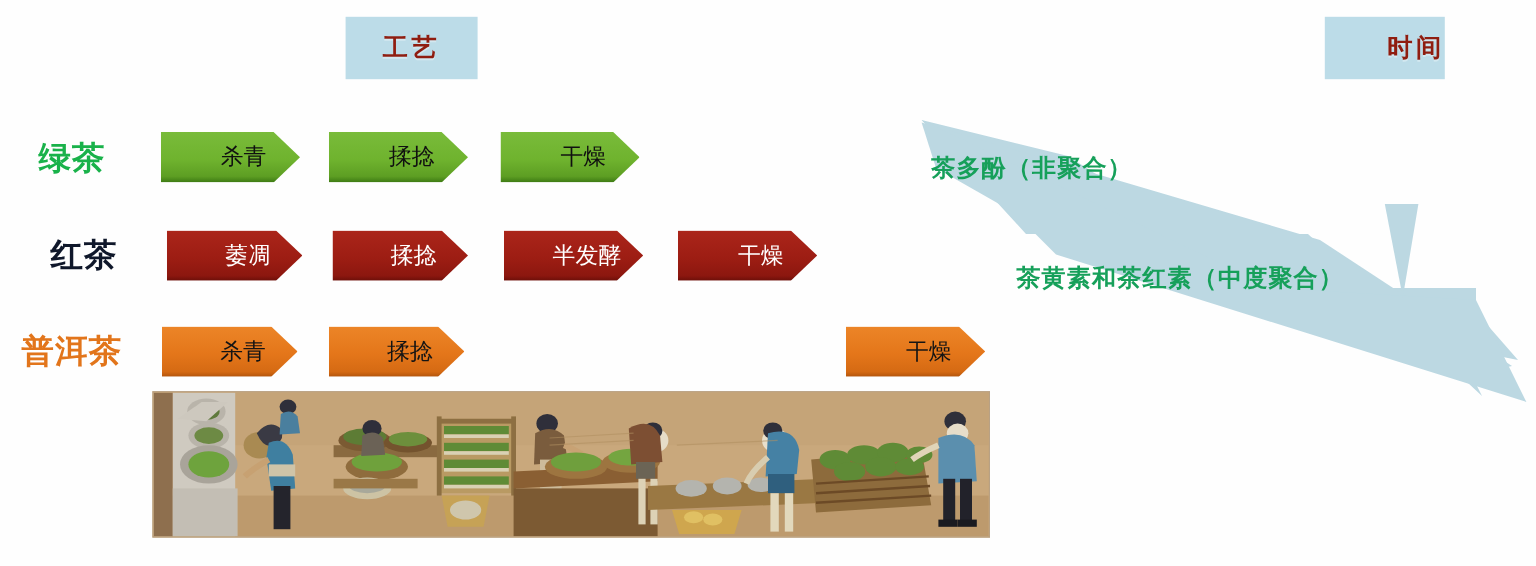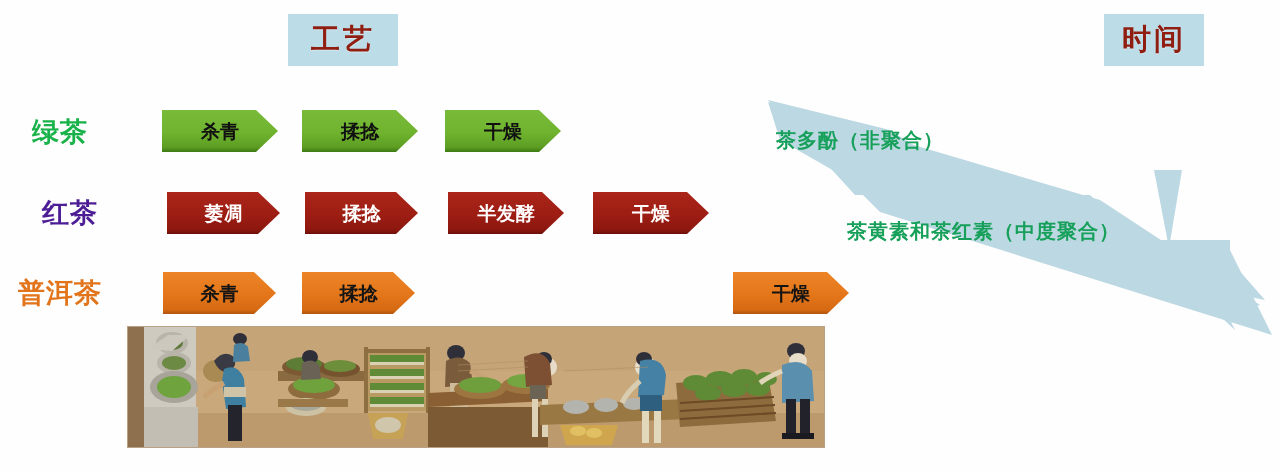--- a/index.html
+++ b/index.html
@@ -21,50 +21,49 @@
   
   .col-header {
     position: absolute;
     background: #bcdce8;
     color: #8f1d10;
     font-weight: bold;
     display: flex;
     align-items: center;
     justify-content: center;
     letter-spacing: 3px;
-    font-size: 29px;
+    font-size: 21px;
     text-shadow: 0 1px 0 rgba(255,255,255,0.35);
   }
 
   
   .row-label {
     position: absolute;
     font-weight: bold;
     font-size: 27px;
     letter-spacing: 1px;
     white-space: nowrap;
   }
   .row-label.green  { color: #19b24a; }
-  .row-label.red    { color: #4c1d95; }
+  .row-label.red    { color: #0f172a; }
   .row-label.orange { color: #e2751b; }
 
   
   .chev {
     position: absolute;
     height: 42px;
     display: flex;
     align-items: center;
-    justify-content: center;
+    justify-content: flex-end;
     box-sizing: border-box;
     font-size: 19px;
-    font-weight: bold;
+    font-weight: normal;
     white-space: nowrap;
     -webkit-clip-path: polygon(0 0, calc(100% - 22px) 0, 100% 50%, calc(100% - 22px) 100%, 0 100%);
     clip-path: polygon(0 0, calc(100% - 22px) 0, 100% 50%, calc(100% - 22px) 100%, 0 100%);
-    margin-left: 28px;
   }
   .chev > span {
     display: block;
     width: calc(100% - 22px);
     text-align: center;
     line-height: 1;
   }
   .chev.green {
     background: linear-gradient(180deg, #79bb3a 0%, #6fb32e 55%, #5d9e23 88%, #3d7a14 100%);
     color: #101010;
@@ -124,21 +123,21 @@
 
   <div class="blue-tri" style="left:1152px; top:170px; width:34px; height:80px;">
     <svg width="34" height="80" viewBox="0 0 34 80">
       <polygon points="2,0 30,0 17,78" fill="#bcd8e2"></polygon>
     </svg>
   </div>
 
   <div class="col-header" style="left:288px; top:14px; width:110px; height:52px;">
     <span>工艺</span>
   </div>
-  <div class="col-header" style="left:1104px; top:14px; width:100px; height:52px;">
+  <div class="col-header" style="left:1104px; top:14px; width:100px; height:52px;justify-content:flex-end;">
     <span>时间</span>
   </div>
 
   <div class="row-label green" style="left:32px; top:114px;text-align:right;">
     <span>绿茶</span>
   </div>
   <div class="chev green" style="left:134px; top:110px; width:116px;">
     <span>杀青</span>
   </div>
   <div class="chev green" style="left:274px; top:110px; width:116px;">

